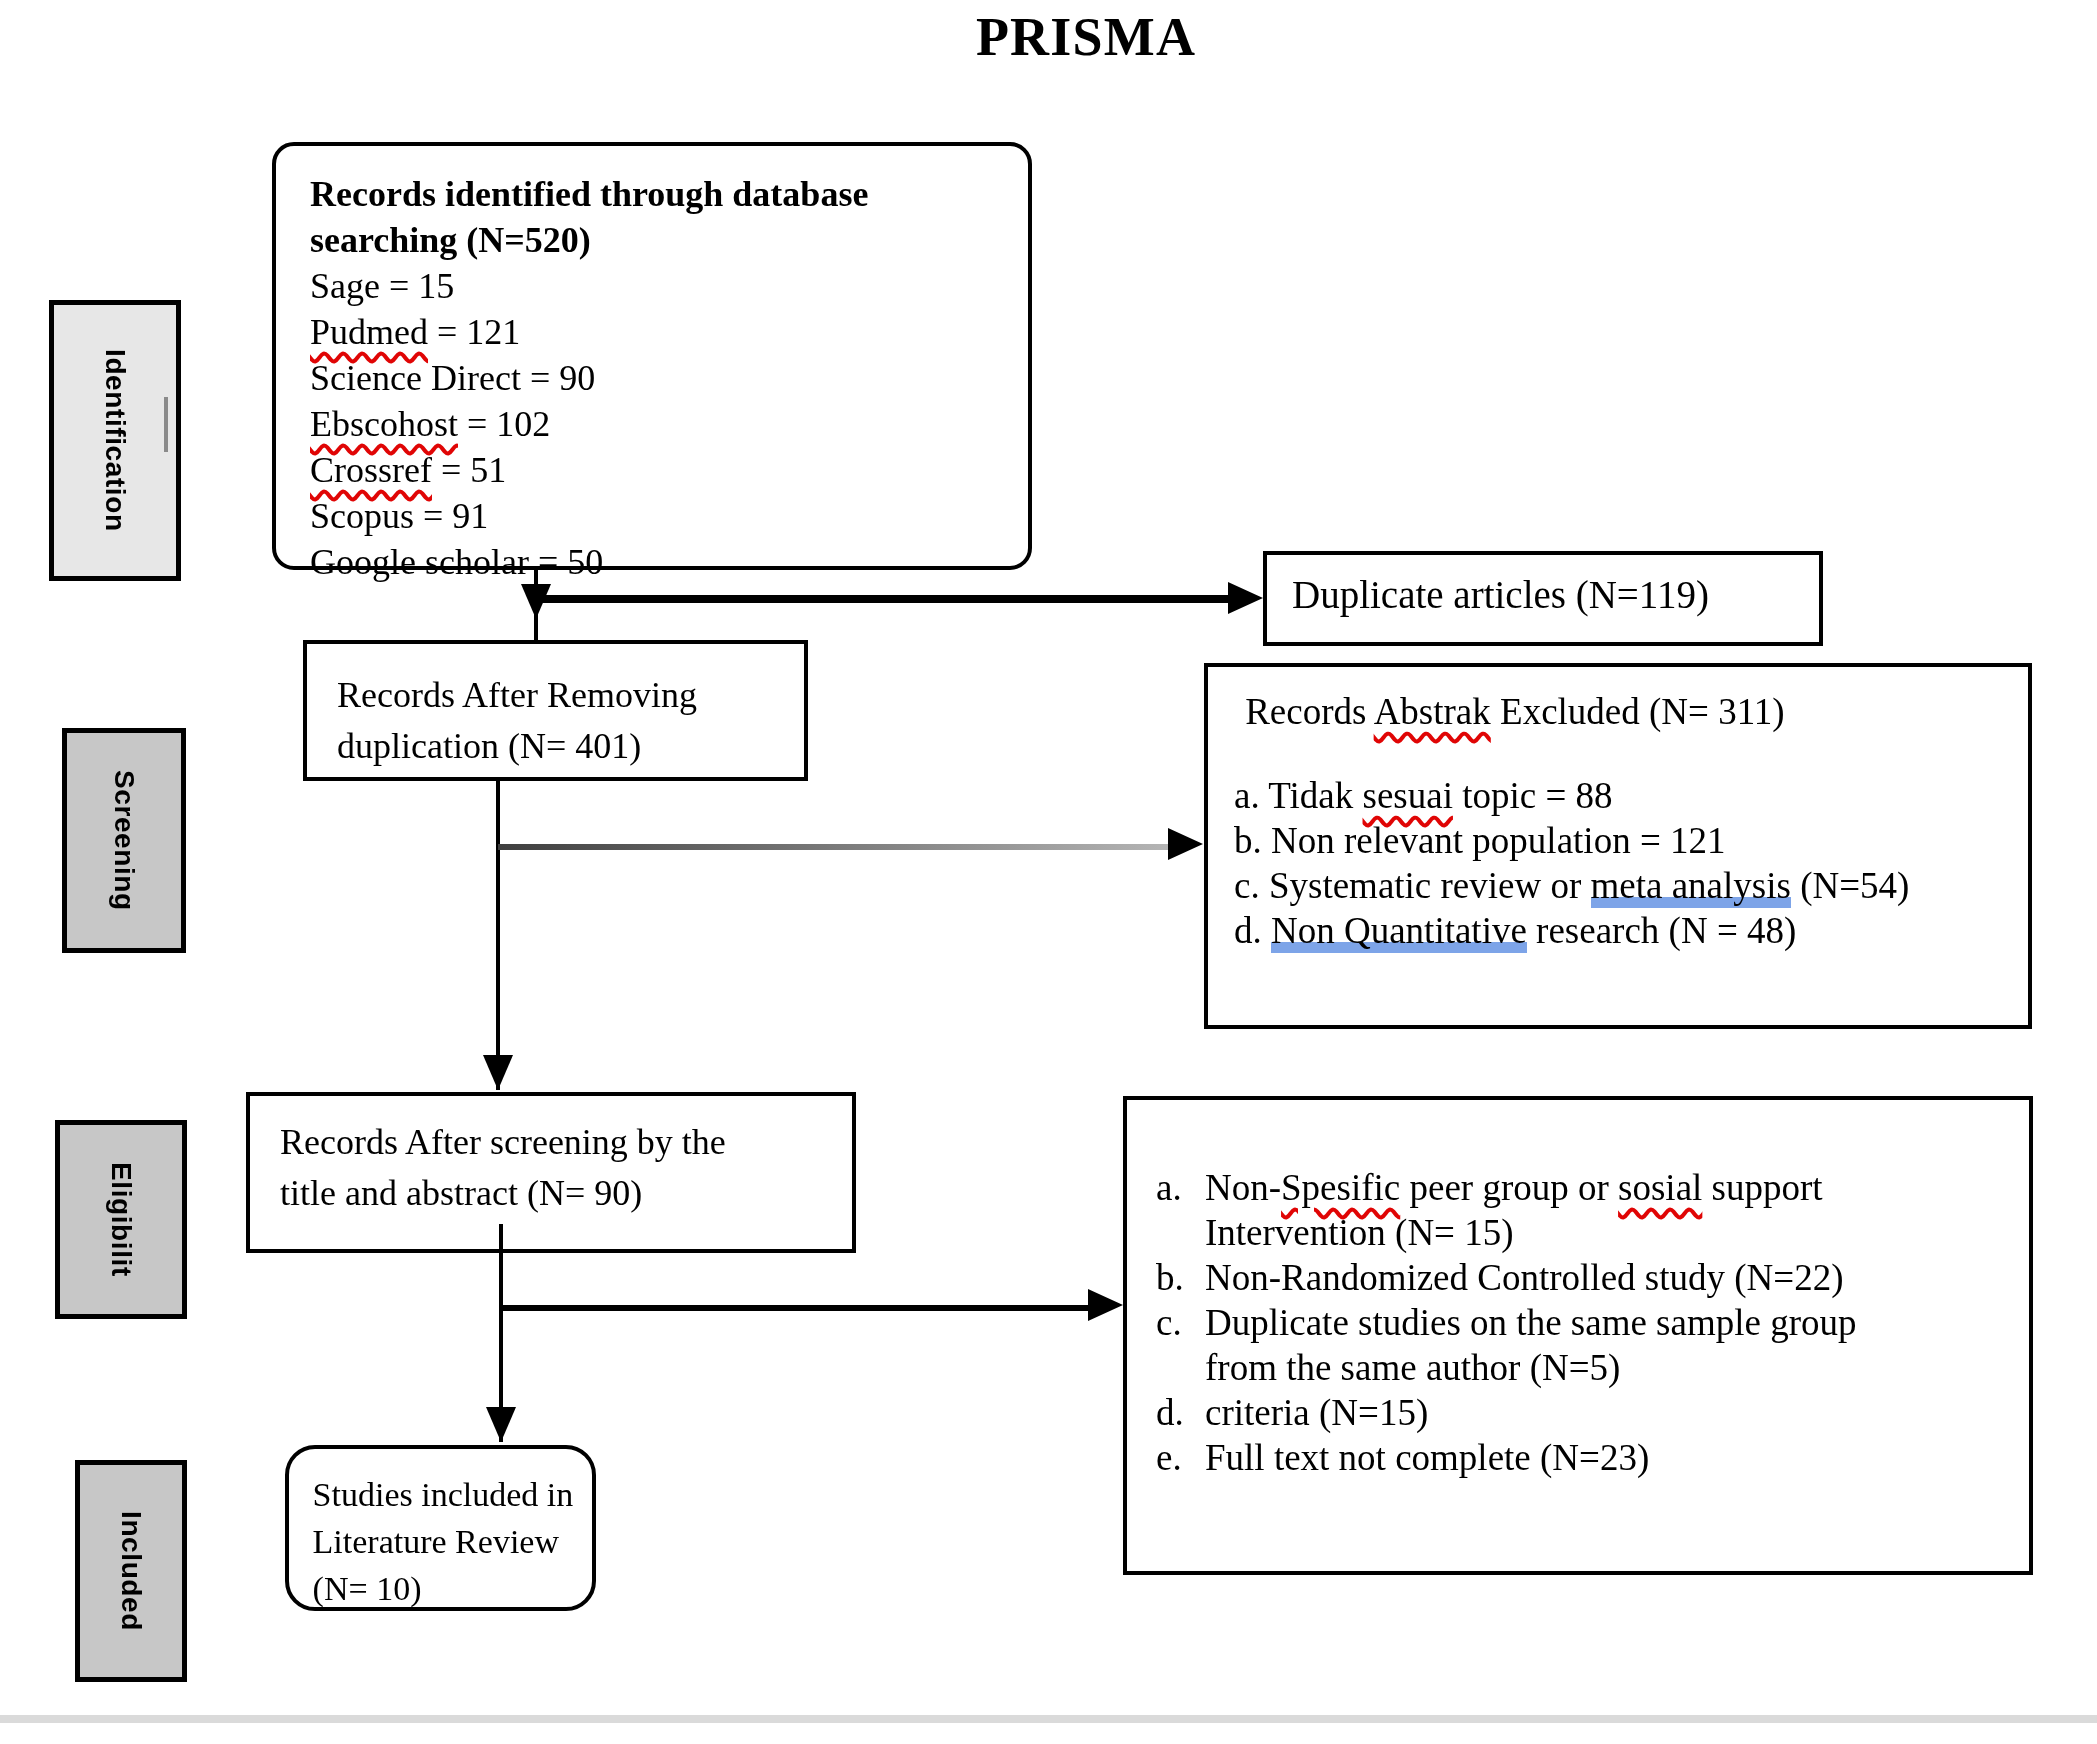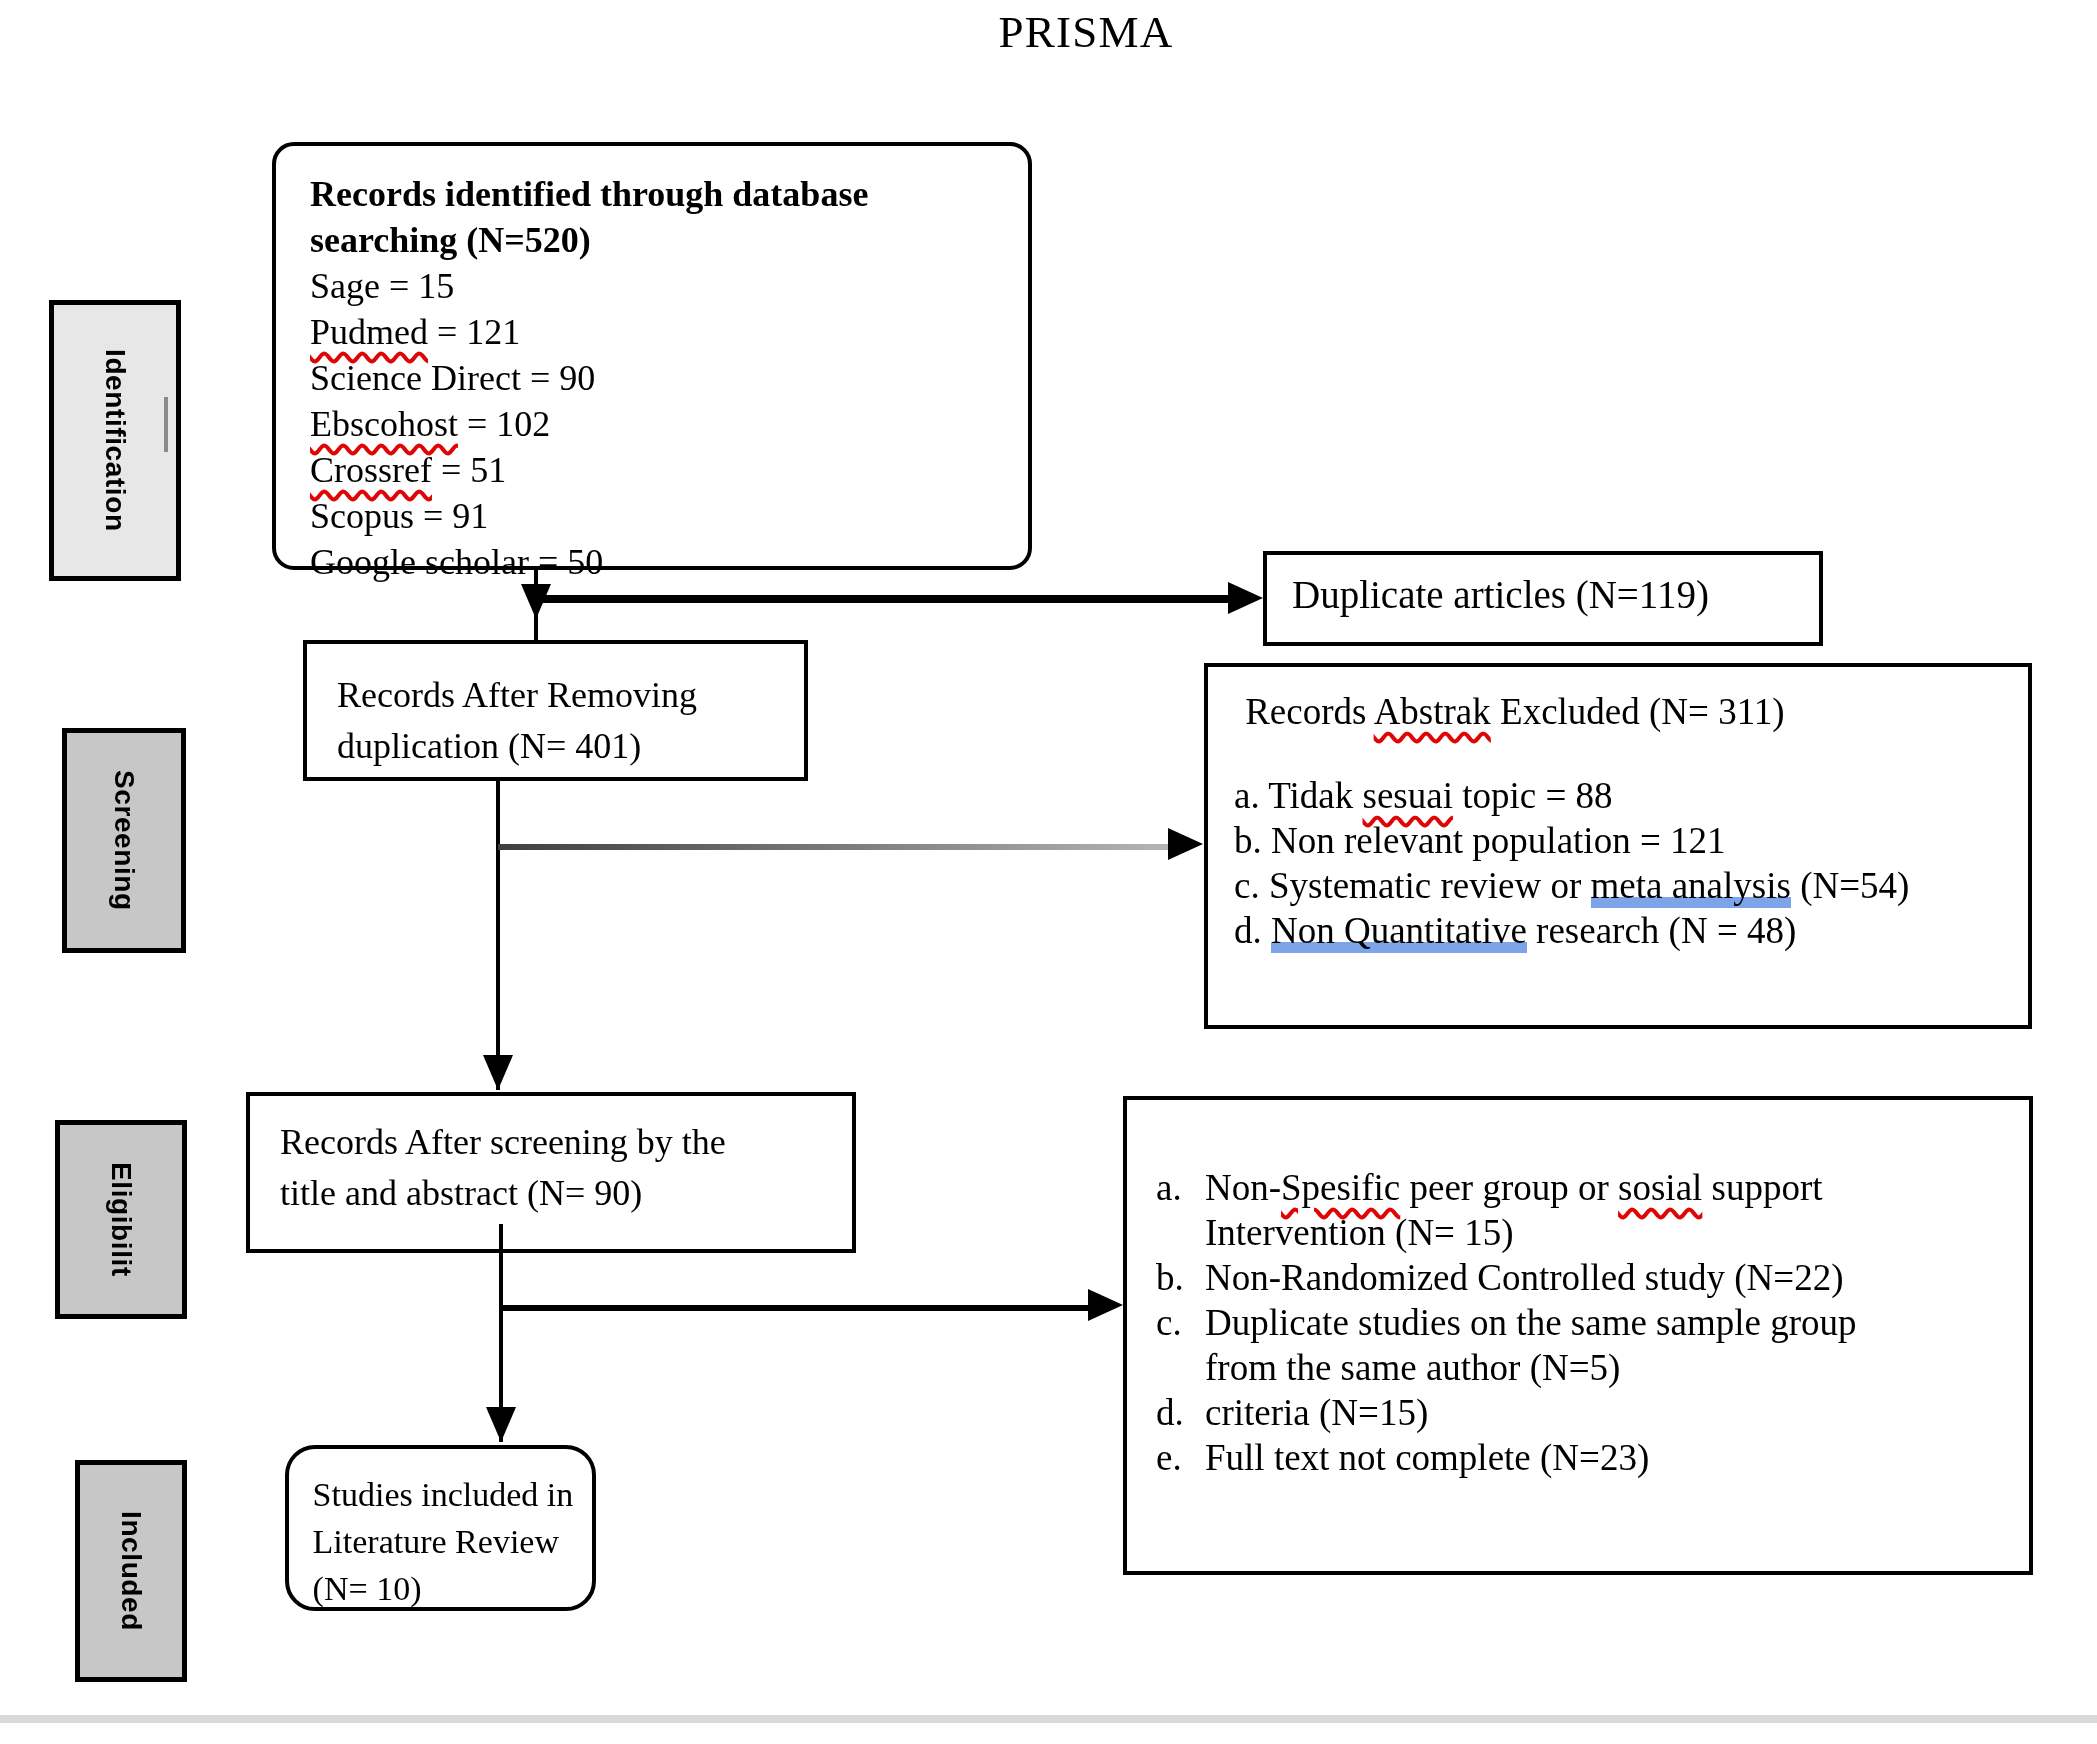--- a/index.html
+++ b/index.html
@@ -2,21 +2,21 @@
 <html style="font-size:10px"><head>
 <meta charset="utf-8">
 <style>
   html,body{margin:0;padding:0;}
   body{
     width:2097px;height:1744px;position:relative;background:#ffffff;
     font-family:"Liberation Serif","DejaVu Serif",serif;color:#000;
   }
   .title{
     position:absolute;left:75px;right:0;top:6.2px;text-align:center;
-    font-size:45px;font-weight:normal;letter-spacing:1.2px;
+    font-size:54px;font-weight:bold;letter-spacing:1.2px;
   }
   .fbox{
     position:absolute;border:4.4px solid #000;background:#fff;box-sizing:border-box;
     font-size:36px;line-height:47px;
   }
   .vlabel{
     position:absolute;border:5px solid #000;box-sizing:border-box;
     display:flex;align-items:center;justify-content:center;
     writing-mode:vertical-rl;
     font-family:"Liberation Sans","DejaVu Sans",sans-serif;

